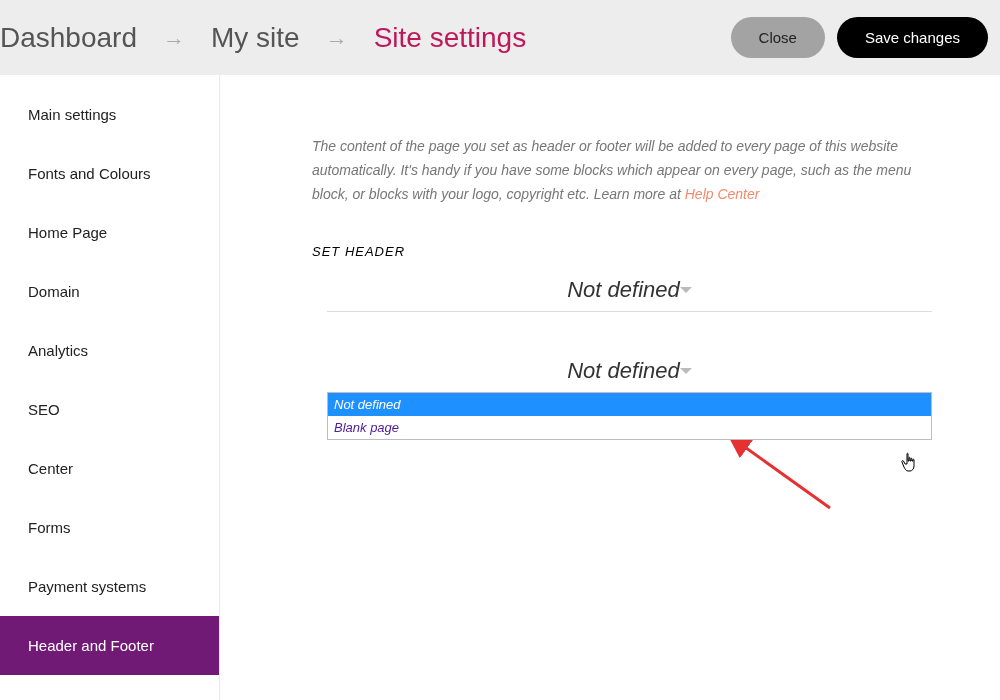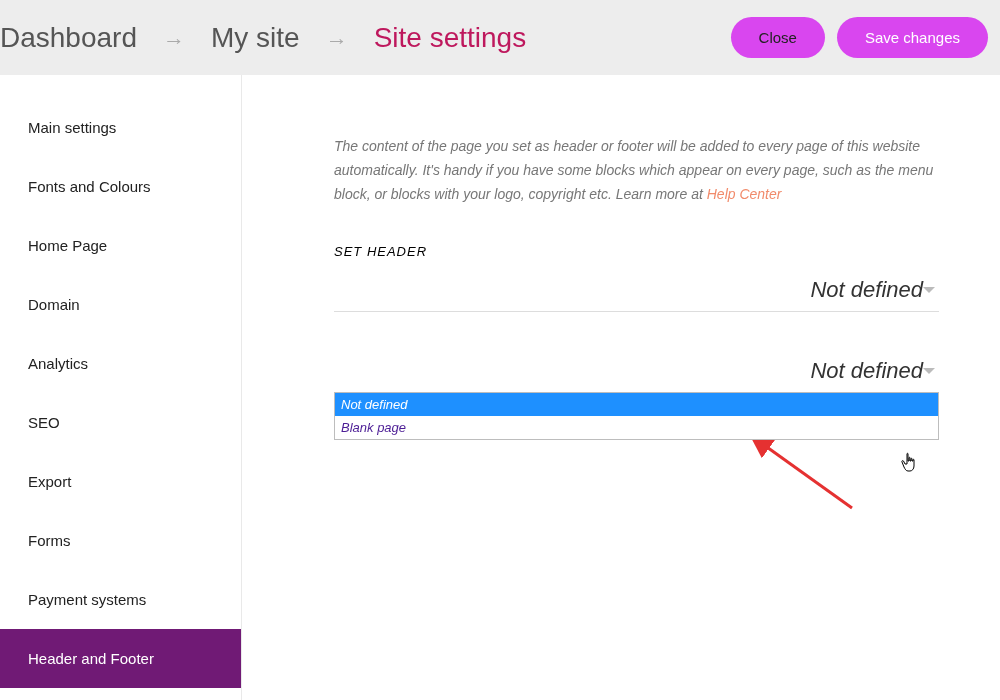--- a/index.html
+++ b/index.html
@@ -40,37 +40,37 @@
     }
     .btn {
       border: none;
       border-radius: 26px;
       padding: 12px 28px;
       font-size: 15px;
       cursor: pointer;
       font-weight: 300;
     }
     .btn-close {
-      background: #d946ef;
+      background: #a3a3a3;
       color: #222;
       margin-right: 12px;
     }
     .btn-save {
-      background: #d946ef;
+      background: #000000;
       color: #fff;
     }
     .layout {
       display: flex;
       height: calc(700px - 75px);
     }
     .sidebar {
-      width: 242px;
+      width: 220px;
       border-right: 1px solid #e9e9e9;
       background: #fff;
-      padding-top: 23px;
+      padding-top: 10px;
     }
     .sidebar-item {
       padding: 21px 28px;
       font-size: 15px;
       color: #222;
       font-weight: 300;
       cursor: pointer;
     }
     .sidebar-item.active {
       background: #701a75;
@@ -106,23 +106,24 @@
     }
     .field-label.accent {
       color: #f18b6b;
     }
     .select-box {
       position: relative;
       border-bottom: 1px solid #ddd;
       padding: 8px 4px;
       display: flex;
       align-items: center;
-      justify-content: flex-end;
+      justify-content: center;
       cursor: pointer;
       max-width: 605px;
+      margin-left: 15px;
     }
     .select-value {
       font-size: 22px;
       color: #333;
       font-weight: 300;
     }
     .select-caret {
       width: 0;
       height: 0;
       border-left: 6px solid transparent;
@@ -182,21 +183,21 @@
 </div>
 
 <div class="layout">
   <div class="sidebar">
     <div class="sidebar-item">Main settings</div>
     <div class="sidebar-item">Fonts and Colours</div>
     <div class="sidebar-item">Home Page</div>
     <div class="sidebar-item">Domain</div>
     <div class="sidebar-item">Analytics</div>
     <div class="sidebar-item">SEO</div>
-    <div class="sidebar-item">Export</div>
+    <div class="sidebar-item">Center</div>
     <div class="sidebar-item">Forms</div>
     <div class="sidebar-item">Payment systems</div>
     <div class="sidebar-item active">Header and Footer</div>
   </div>
 
   <div class="content">
     <p class="intro-text">
       <span>The content of the page you set as header or footer will be added to every page of this website automatically. It's handy if you have some blocks which appear on every page, such as the menu block, or blocks with your logo, copyright etc. Learn more at </span><a href="#">Help Center</a>
     </p>
 

